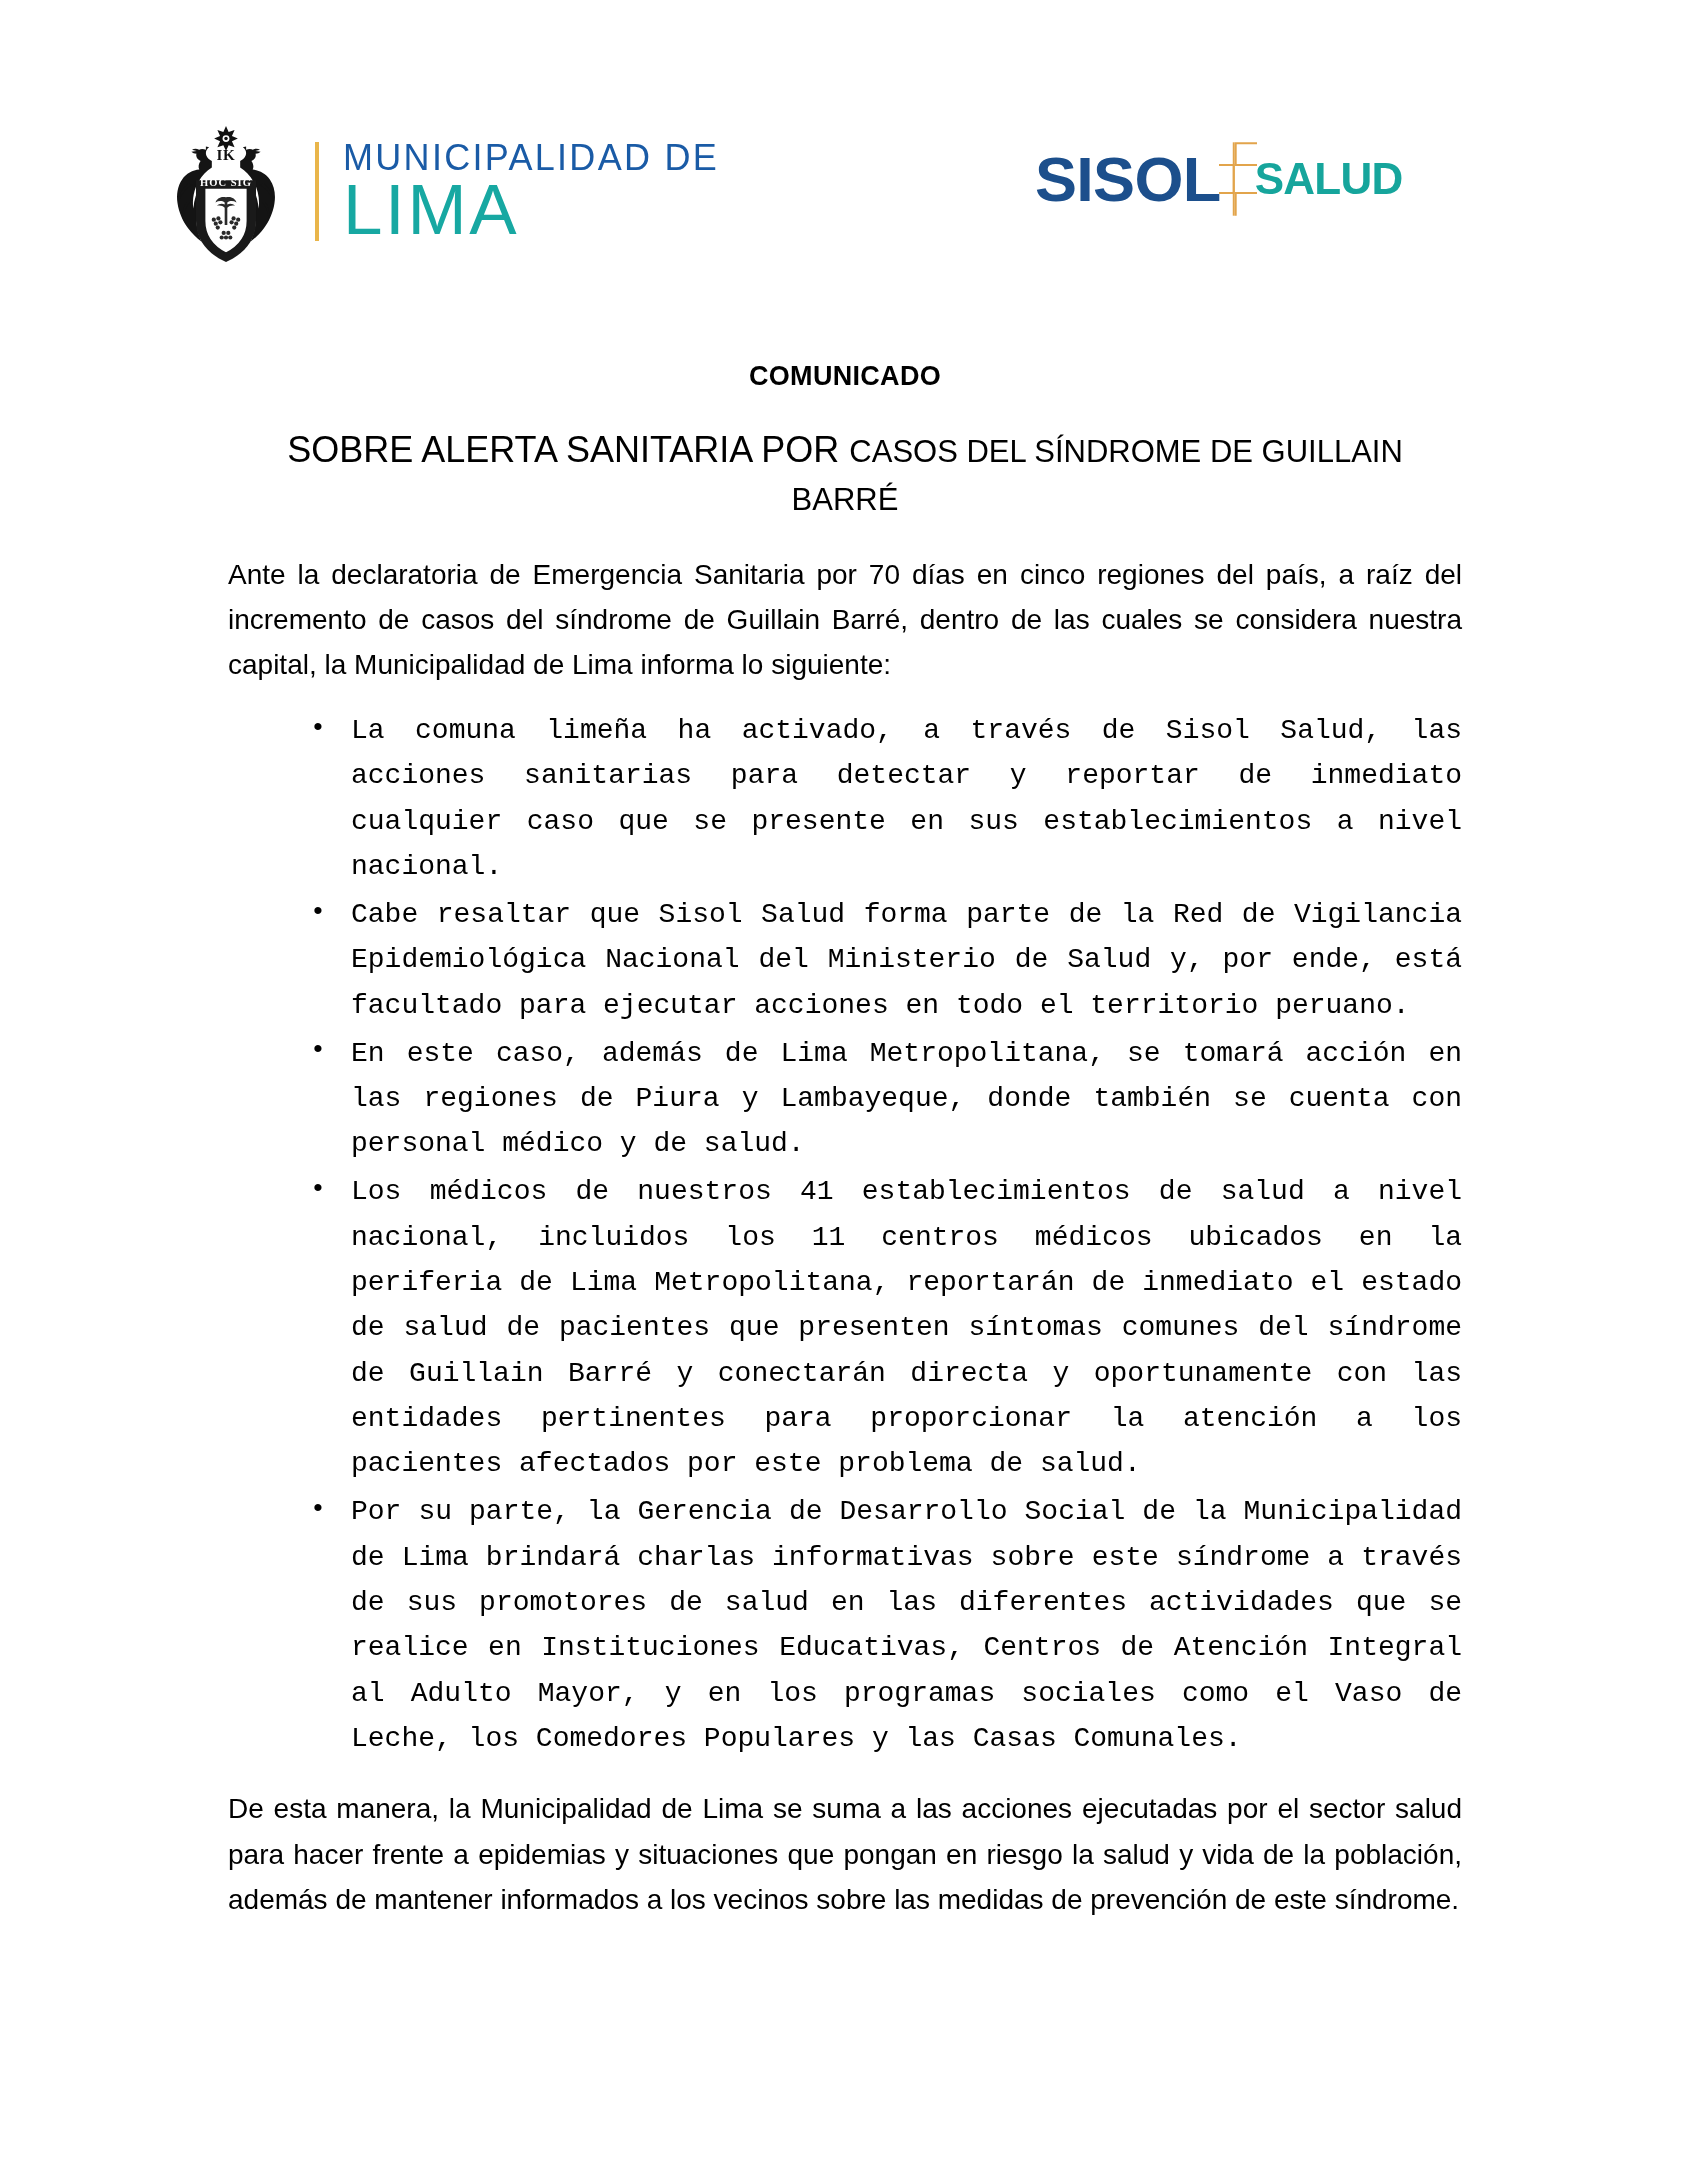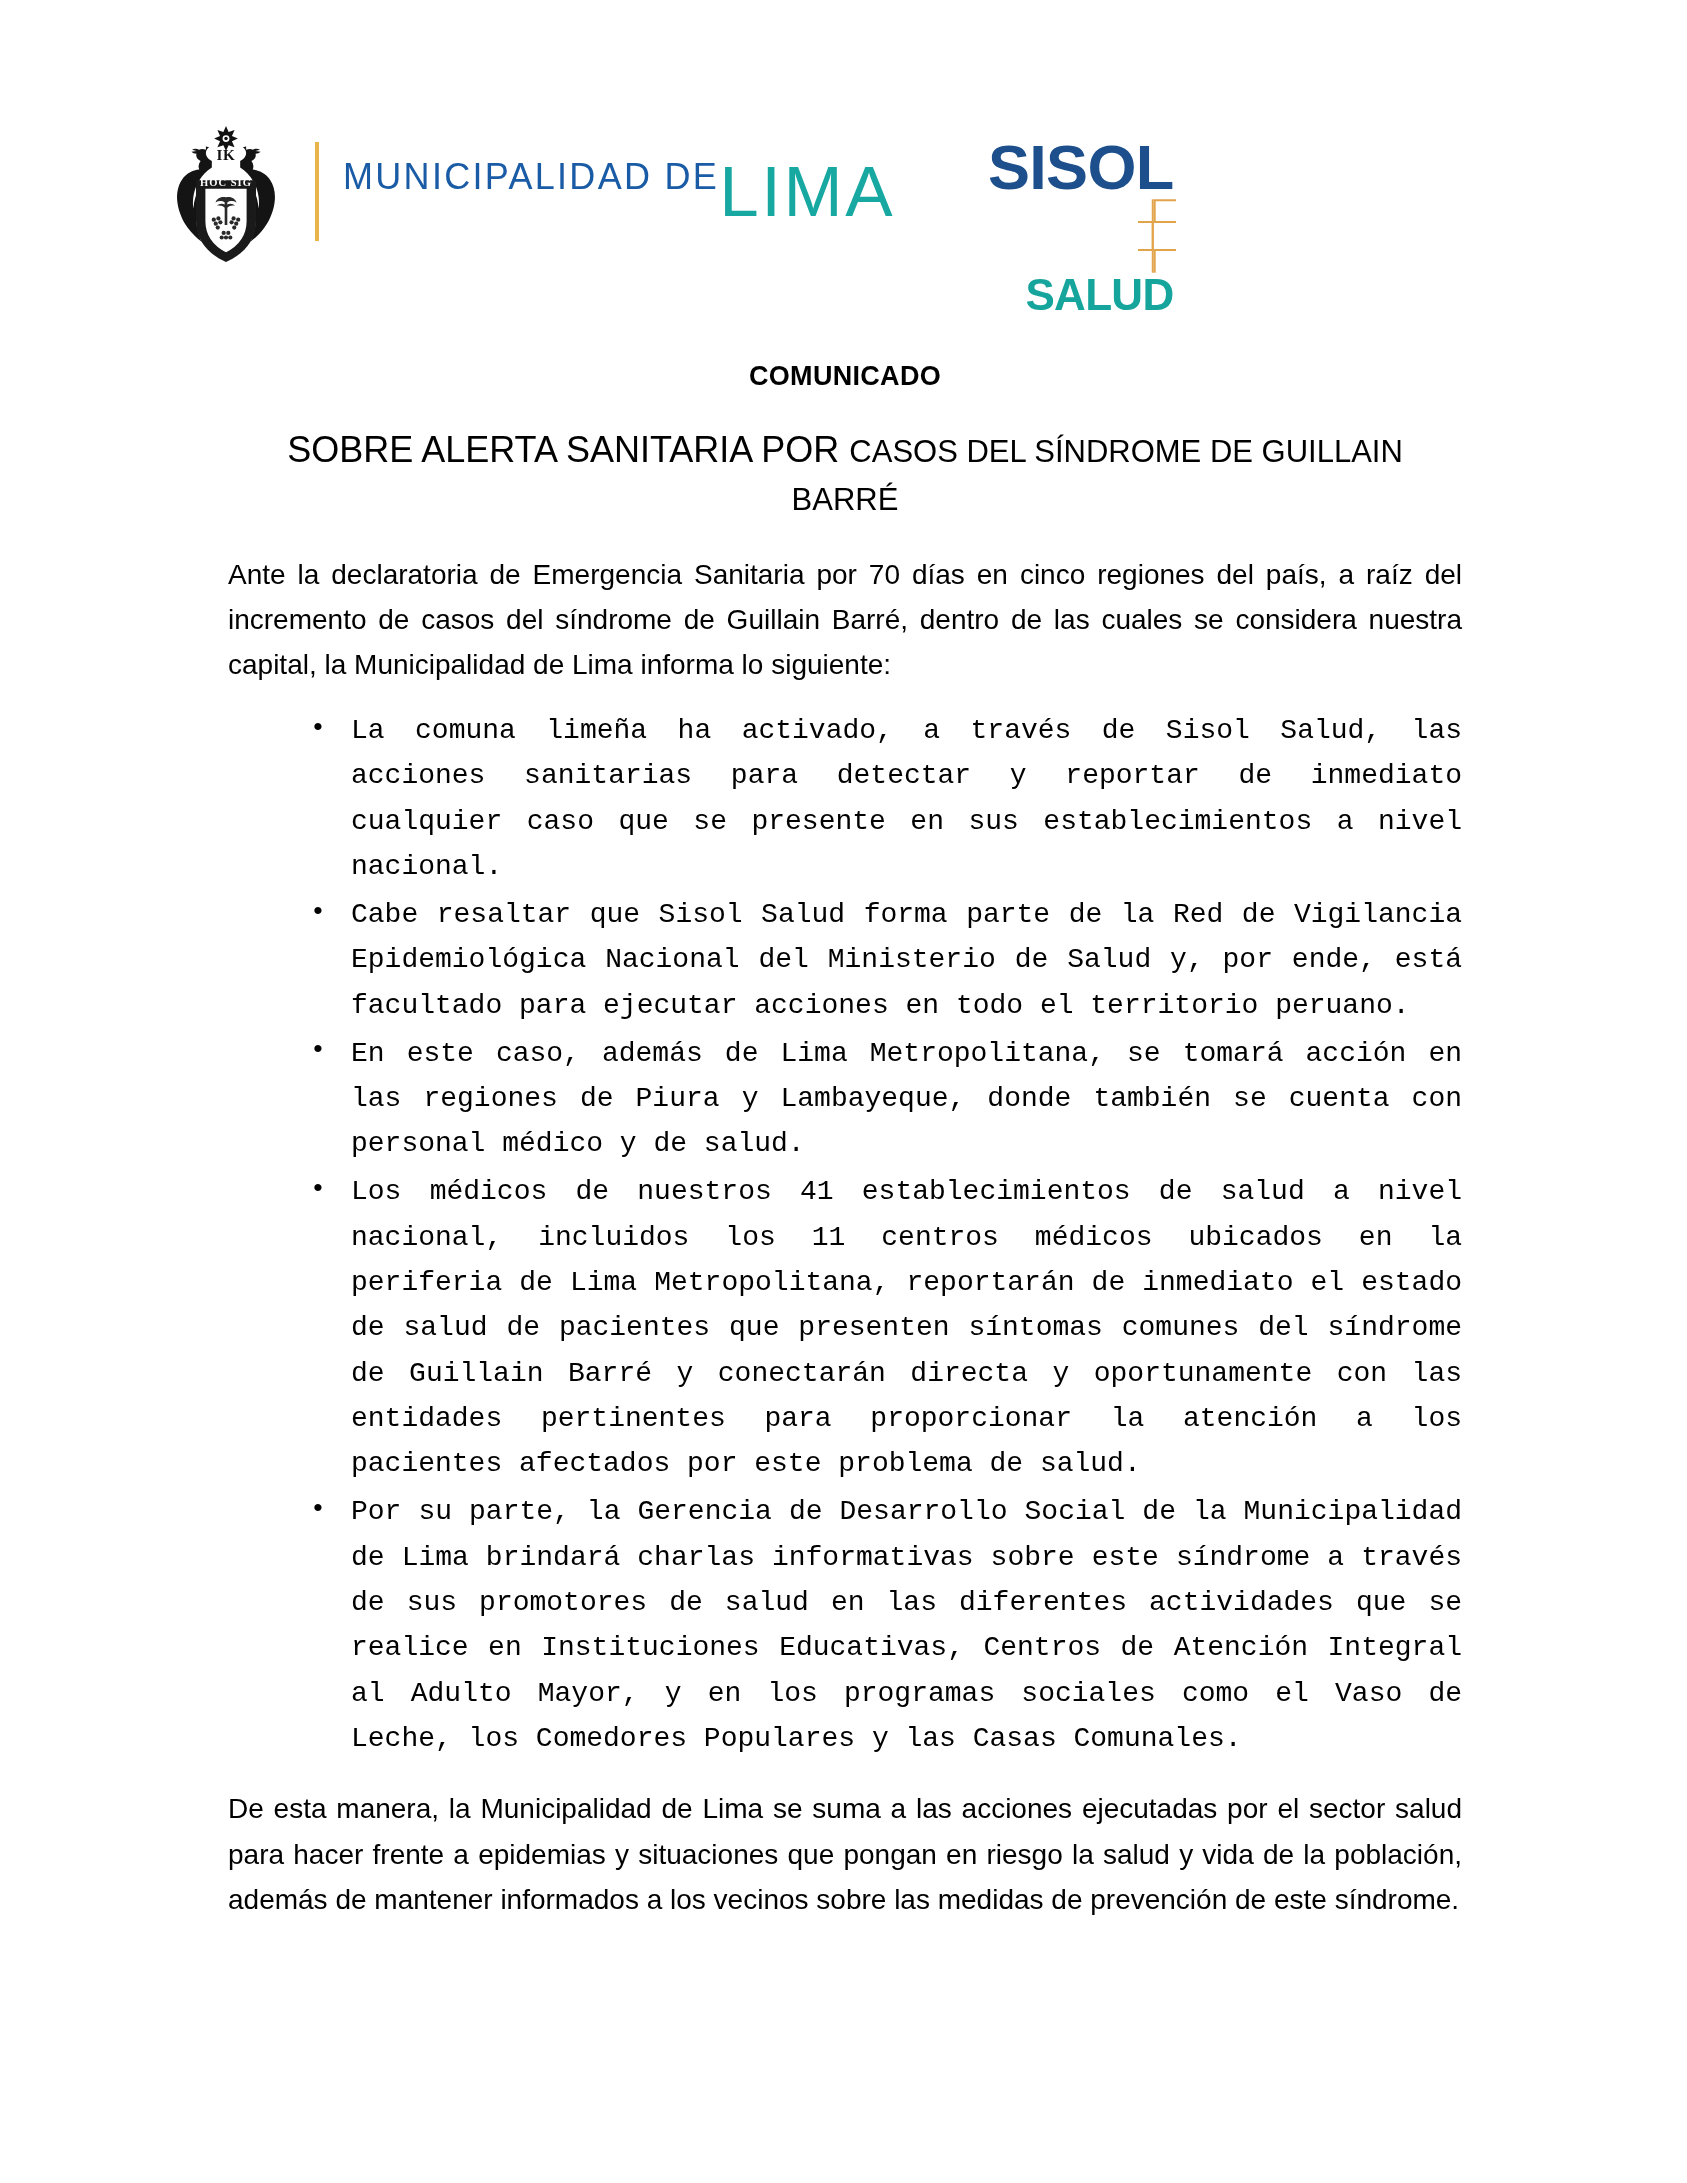--- a/index.html
+++ b/index.html
@@ -53,21 +53,21 @@
   .logo-divider {
     width: 4px;
     height: 99px;
     background: #E9B54A;
     margin: 0 24px 0 28px;
     flex: 0 0 auto;
   }
 
   .lima-words {
     display: flex;
-    flex-direction: row;
+    flex-direction: column;
     justify-content: center;
     line-height: 1;
   }
   .lima-top {
     font-family: "Liberation Sans", sans-serif;
     font-size: 36px;
     letter-spacing: 2.3px;
     color: #1A5BA6;
     font-weight: 400;
     margin-bottom: 1.3px;
@@ -77,26 +77,25 @@
     font-size: 71px;
     letter-spacing: 2.6px;
     color: #17A8A2;
     font-weight: 400;
     line-height: 0.92;
   }
 
   
   .logo-sisol {
     position: absolute;
-    left: 988px;
+    left: 1035px;
     top: 24px;
     display: flex;
-    align-items: flex-end;
+    align-items: center;
     height: 86px;
-    flex-direction: column;
   }
   .sisol-word {
     font-family: "Liberation Sans", sans-serif;
     font-size: 63px;
     font-weight: 700;
     letter-spacing: -0.7px;
     color: #1C4F8C;
     line-height: 1;
   }
   .sisol-cross {

